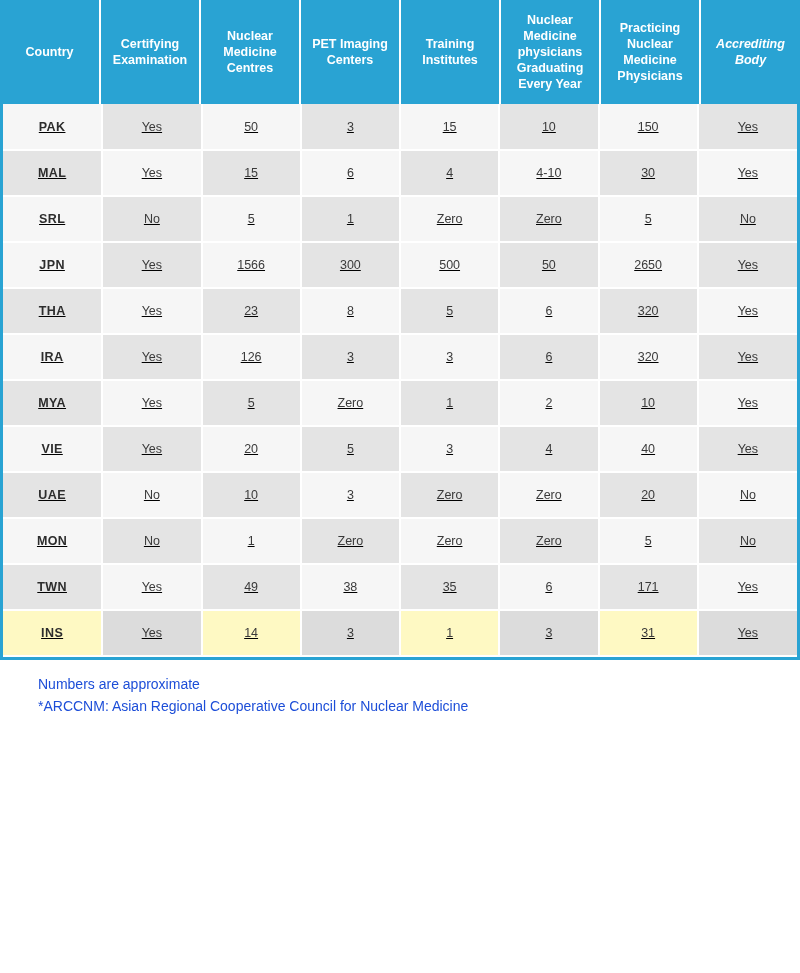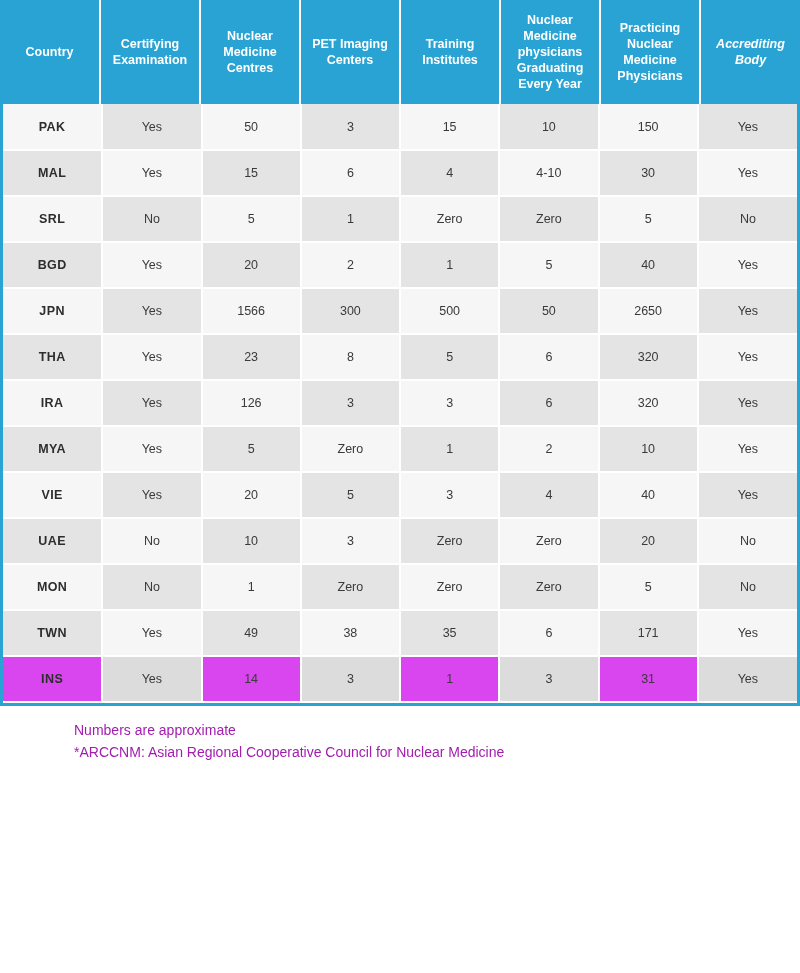--- a/index.html
+++ b/index.html
@@ -42,20 +42,21 @@
     box-sizing: border-box;
   }
   thead th:last-child {
     border-right: none;
     font-style: italic;
   }
 
   
   tbody tr {
     height: 46px;
+    text-decoration: underline;
   }
   tbody td {
     font-size: 12.5px;
     color: #3a3a3a;
     text-align: center;
     vertical-align: middle;
     height: 46px;
     padding: 0 4px;
     border-right: 2px solid #ffffff;
     border-bottom: 2px solid #ffffff;
@@ -66,21 +67,21 @@
   }
   tbody td.country {
     font-weight: bold;
     color: #2d2d2d;
     letter-spacing: 0.4px;
   }
 
   
   td.sh-light { background: #f6f6f6; }
   td.sh-dark  { background: #e4e4e4; }
-  tr.last-row td.sh-light { background: #d946ef; }
+  tr.last-row td.sh-light { background: #fef9c3; }
   tr.last-row td.sh-dark  { background: #dcdcdc; }
 
   
   .body-frame {
     border-left: 3px solid #29a3d3;
     border-right: 3px solid #29a3d3;
     border-bottom: 3px solid #29a3d3;
     box-sizing: border-box;
     width: 800px;
   }
@@ -89,23 +90,22 @@
     border-collapse: collapse;
     table-layout: fixed;
   }
 
   
   .footnotes {
     padding: 14px 0 0 38px;
   }
   .footnote-line {
     font-size: 14px;
-    color: #a21caf;
+    color: #1d4ed8;
     line-height: 1.55;
-    margin-left: 36px;
   }
 </style>
 </head>
 <body>
 
 <div class="table-wrap">
 
   <table class="nm-table">
     <colgroup>
       <col style="width:100px">
@@ -168,30 +168,20 @@
             <td class="country sh-light">SRL</td>
             <td class="sh-dark">No</td>
             <td class="sh-light">5</td>
             <td class="sh-dark">1</td>
             <td class="sh-light">Zero</td>
             <td class="sh-dark">Zero</td>
             <td class="sh-light">5</td>
             <td class="sh-dark">No</td>
           </tr>
           <tr>
-            <td class="country sh-dark">BGD</td>
-            <td class="sh-light">Yes</td>
-            <td class="sh-dark">20</td>
-            <td class="sh-light">2</td>
-            <td class="sh-dark">1</td>
-            <td class="sh-light">5</td>
-            <td class="sh-dark">40</td>
-            <td class="sh-light">Yes</td>
-          </tr>
-          <tr>
             <td class="country sh-light">JPN</td>
             <td class="sh-dark">Yes</td>
             <td class="sh-light">1566</td>
             <td class="sh-dark">300</td>
             <td class="sh-light">500</td>
             <td class="sh-dark">50</td>
             <td class="sh-light">2650</td>
             <td class="sh-dark">Yes</td>
           </tr>
           <tr>

